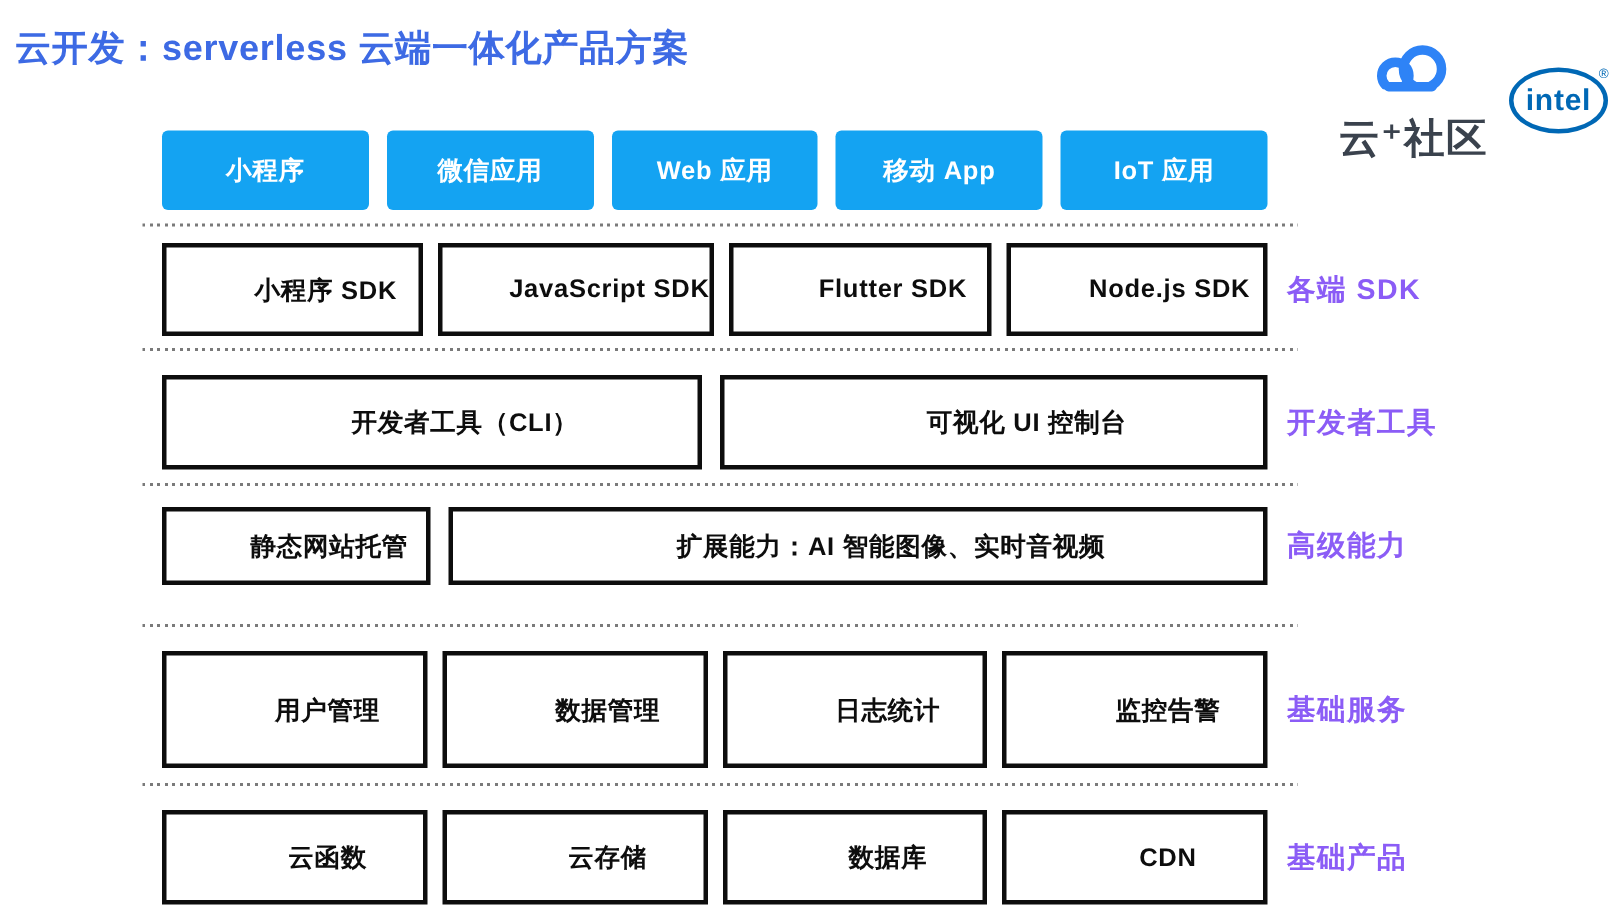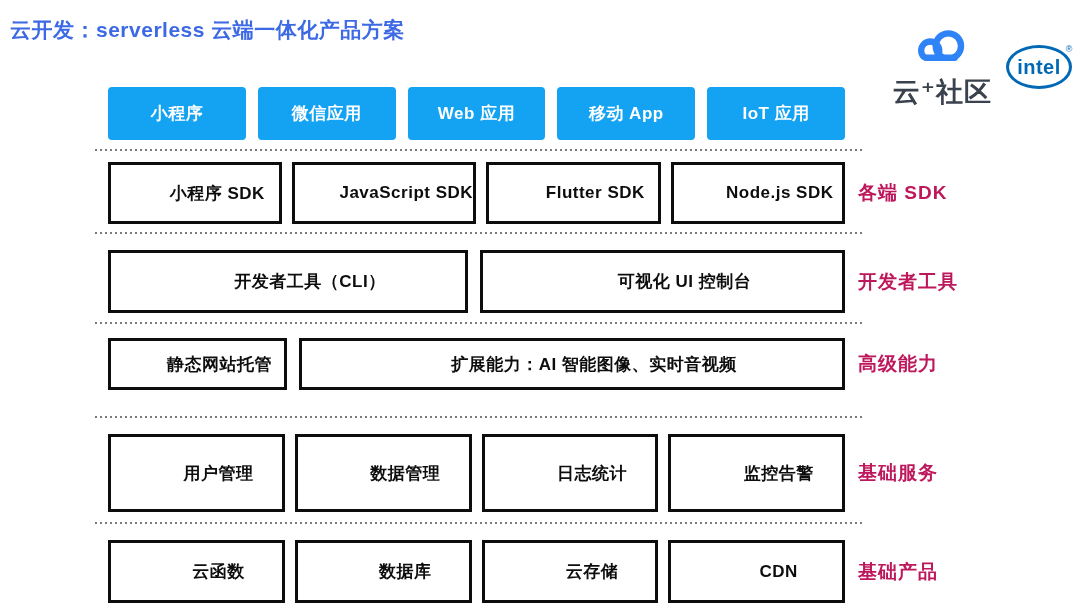--- a/index.html
+++ b/index.html
@@ -3,21 +3,21 @@
 <meta charset="utf-8">
 <style>
   html,body{margin:0;padding:0;background:#fff;}
   .canvas{
     position:relative;width:1080px;height:612px;background:#ffffff;
     font-family:"Liberation Sans","DejaVu Sans",sans-serif;overflow:hidden;
   }
   
   .title{
     position:absolute;left:10px;top:16px;
-    font-size:21px;font-weight:bold;color:#3d6ae4;letter-spacing:0.5px;
+    font-size:24px;font-weight:bold;color:#3d6ae4;letter-spacing:0.5px;
     white-space:nowrap;
   }
   .logos{position:absolute;right:8px;top:24px;display:flex;align-items:center;gap:14px;}
   .cloud-logo{display:flex;align-items:center;gap:6px;flex-direction:column;}
   .cloud-text{font-size:27px;font-weight:600;color:#3a424d;letter-spacing:1px;}
   .intel-badge{
     width:66px;height:44px;border:3px solid #0068b5;border-radius:50%;
     display:flex;align-items:center;justify-content:center;position:relative;
     color:#0068b5;font-weight:bold;font-size:20px;letter-spacing:0.5px;box-sizing:border-box;
   }
@@ -32,21 +32,21 @@
     display:flex;align-items:center;justify-content:center;
     font-size:17px;font-weight:bold;letter-spacing:0.5px;
   }
   .layer-box{
     background:#ffffff;border:3px solid #0d0d0d;box-sizing:border-box;
     display:flex;align-items:center;justify-content:center;
     font-size:17px;font-weight:bold;color:#0d0d0d;letter-spacing:0.5px;white-space:nowrap;padding-left:44px;
   }
   .row-label{
     position:absolute;left:750px;top:0;bottom:0;display:flex;align-items:center;
-    font-size:19px;font-weight:bold;color:#be185d;letter-spacing:1px;white-space:nowrap;
+    font-size:19px;font-weight:bold;color:#8b5cf6;letter-spacing:1px;white-space:nowrap;
   }
   .g4{gap:10px;} .g4 .layer-box{flex:1;}
   .row-sdk{top:162px;height:62px;}
   .row-dev{top:250px;height:63px;}
   .row-dev .boxes{gap:12px;}
   .row-dev .b0{width:360px;} .row-dev .b1{width:365px;}
   .row-adv{top:338px;height:52px;}
   .row-adv .boxes{gap:12px;}
   .row-adv .b0{width:179px;} .row-adv .b1{width:546px;}
   .row-svc{top:434px;height:78px;}
@@ -133,20 +133,20 @@
       <div class="layer-box">监控告警</div>
     </div>
     <div class="row-label">基础服务</div>
   </div>
 
   <div class="sep sep5"></div>
 
   <div class="row row-prod">
     <div class="boxes g4">
       <div class="layer-box">云函数</div>
+      <div class="layer-box">云存储</div>
       <div class="layer-box">数据库</div>
-      <div class="layer-box">云存储</div>
       <div class="layer-box">CDN</div>
     </div>
     <div class="row-label">基础产品</div>
   </div>
 
 </div>
 
 </body></html>

